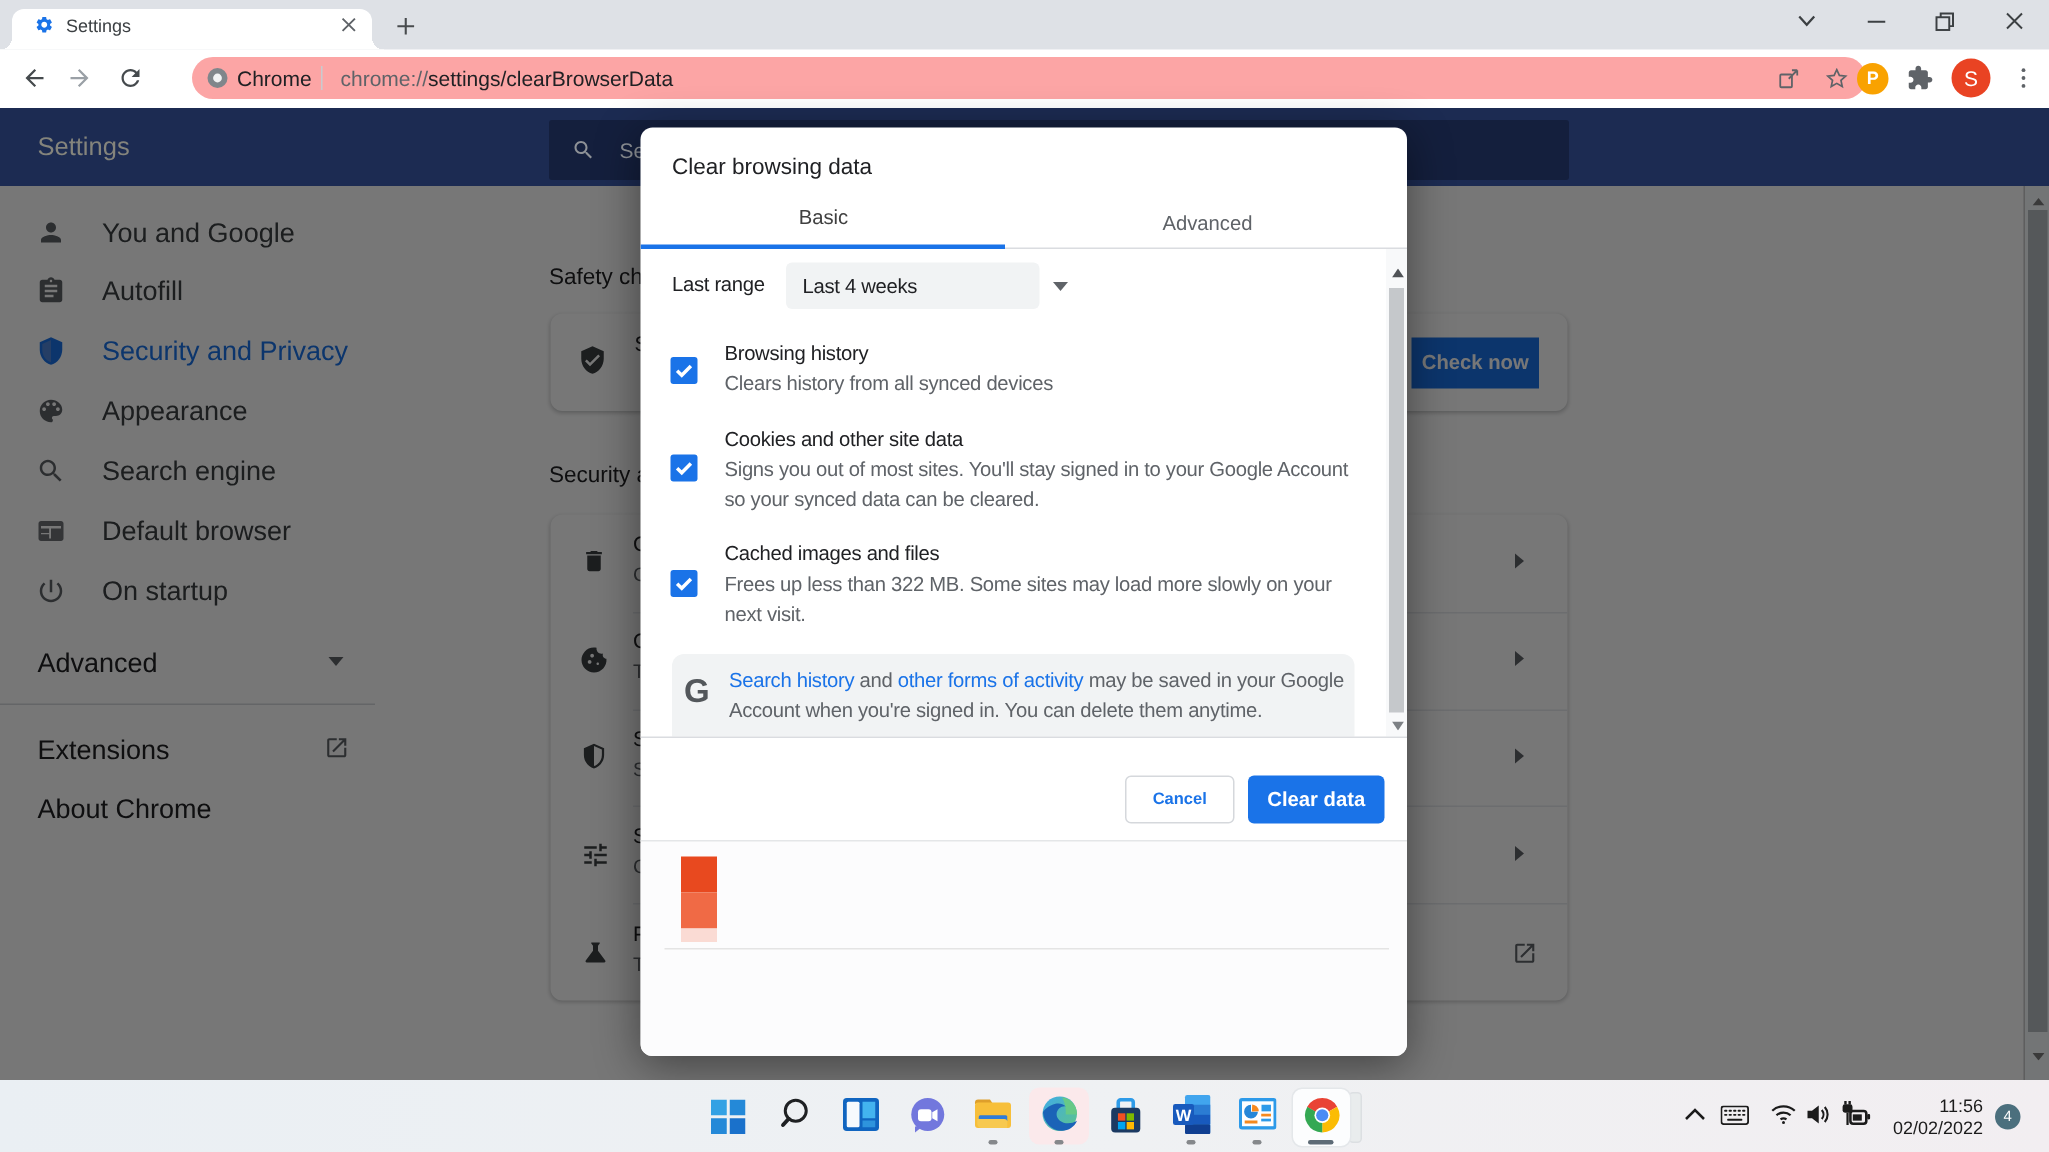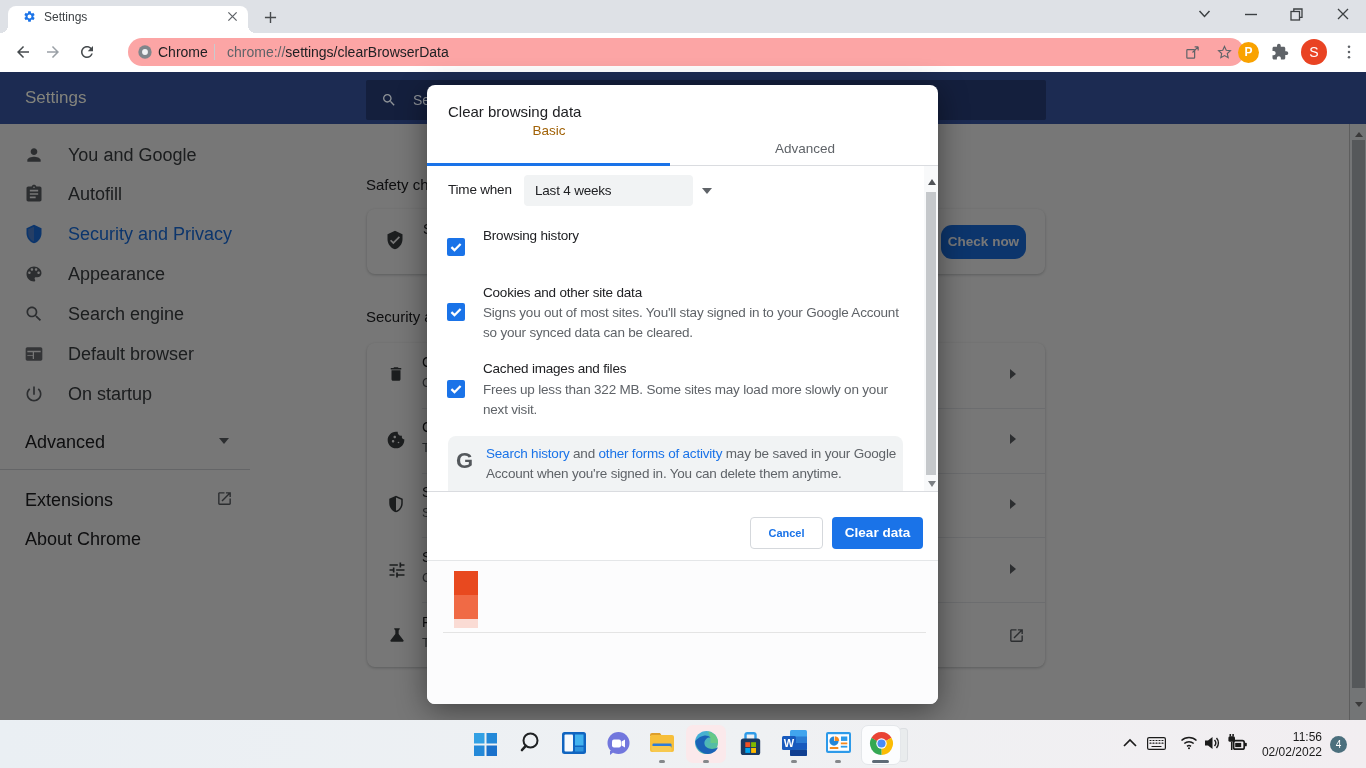--- a/index.html
+++ b/index.html
@@ -167,21 +167,21 @@
       <path d="M19 19H5V5h7V3H5c-1.11 0-2 .9-2 2v14c0 1.1.89 2 2 2h14c1.1 0 2-.9 2-2v-7h-2v7zM14 3v2h3.59l-9.83 9.83 1.41 1.41L19 6.41V10h2V3h-7z"></path>
     </svg>
   <div class="mi" style="left:25px;top:405px;color:#202124">About Chrome</div>
 
   <div class="h2" style="top:52px">Safety check</div>
   <div class="card" style="top:85px;height:65px">
     <svg class="abs" style="left:18px;top:21px" width="20" height="20" viewBox="0 0 24 24" fill="#3c4043">
         <path d="M12 1L3 5v6c0 5.55 3.84 10.74 9 12 5.16-1.26 9-6.45 9-12V5l-9-4zm-2 16l-4-4 1.41-1.41L10 14.17l6.59-6.59L18 9l-8 8z"></path>
       </svg>
     <div class="abs" style="left:56px;top:12px;font-size:14px;color:#202124">Safety check ran a moment ago</div>
-    <div class="abs" style="left:574px;top:16px;width:85px;height:34px;border-radius:11px;background:#1a73e8;color:#fff;font-size:13.5px;font-weight:bold;text-align:center;line-height:34px">Check now</div>
+    <div class="abs" style="left:574px;top:16px;width:85px;height:34px;border-radius:0;background:#1a73e8;color:#fff;font-size:13.5px;font-weight:bold;text-align:center;line-height:34px">Check now</div>
   </div>
   <div class="h2" style="top:184px">Security and Privacy</div>
   <div class="card" style="top:219px;height:324px">
     <svg class="abs" style="left:20px;top:21px" width="18" height="20" viewBox="0 0 24 24" fill="#3c4043">
         <path d="M6 19c0 1.1.9 2 2 2h8c1.1 0 2-.9 2-2V7H6v12zM19 4h-3.5l-1-1h-5l-1 1H5v2h14V4z"></path>
       </svg>
     <svg class="abs" style="left:19px;top:87px" width="20" height="20" viewBox="0 0 24 24" fill="#3c4043">
         <path d="M21.95 10.99c-1.79-.03-3.7-1.95-2.68-4.22-2.98 1-5.77-1.59-5.19-4.56C6.95.71 2 6.58 2 12c0 5.52 4.48 10 10 10 5.89 0 10.54-5.08 9.95-11.01zM8.5 15c-.83 0-1.5-.67-1.5-1.5S7.67 12 8.5 12s1.5.67 1.5 1.5S9.33 15 8.5 15zm2-5C9.67 10 9 9.33 9 8.5S9.67 7 10.5 7s1.5.67 1.5 1.5-.67 1.5-1.5 1.5zm4.5 6c-.55 0-1-.45-1-1s.45-1 1-1 1 .45 1 1-.45 1-1 1z"></path>
       </svg>
     <svg class="abs" style="left:20px;top:151px" width="18" height="20" viewBox="0 0 24 24" fill="#3c4043">
@@ -224,36 +224,37 @@
     <div class="abs" style="left:2px;top:16px;width:13px;height:548px;background:#55585a"></div>
     <svg class="abs" style="left:5px;top:578px" width="8" height="5" viewBox="0 0 8 5" fill="#3a3a3a">
         <path d="M0 0 L4 5 L8 0 Z"></path>
       </svg>
   </div>
 </div>
 
 <div class="abs" id="modal" style="overflow:hidden">
   <div class="abs" style="left:21px;top:18px;font-size:15px;color:#202124">Clear browsing data</div>
   <div class="abs" style="left:0;top:80px;width:511px;height:1px;background:#dadce0"></div>
-  <div class="abs" style="left:85px;top:38px;width:74px;text-align:center;font-size:13.5px;font-weight:500;color:#a16207">Basic</div>
+  <div class="abs" style="left:85px;top:52px;width:74px;text-align:center;font-size:13.5px;font-weight:500;color:#404040">Basic</div>
   <div class="abs" style="left:340px;top:56px;width:76px;text-align:center;font-size:13.5px;font-weight:500;color:#5f6368">Advanced</div>
   <div class="abs" style="left:0;top:78px;width:243px;height:3px;background:#1a73e8"></div>
 
-  <div class="abs" style="left:21px;top:97px;font-size:13.5px;letter-spacing:-0.2px;color:#202124">Time when</div>
+  <div class="abs" style="left:21px;top:97px;font-size:13.5px;letter-spacing:-0.2px;color:#202124">Last range</div>
   <div class="abs" style="left:97px;top:90px;width:169px;height:31px;border-radius:4px;background:#f1f3f4">
     <div class="abs" style="left:11px;top:0;height:31px;line-height:31px;font-size:13.5px;letter-spacing:-0.2px;color:#202124">Last 4 weeks</div>
     <svg class="abs" style="left:178px;top:13px" width="10" height="6" viewBox="0 0 10 6" fill="#5f6368">
         <path d="M0 0 L5 6 L10 0 Z"></path>
       </svg>
   </div>
   <div class="cb" style="top:153px"></div>
   <svg class="abs" style="left:23px;top:156px" width="12" height="12" viewBox="0 0 12 12">
       <path d="M1.4 6.2 L4.5 9.2 L10.6 3" fill="none" stroke="#fff" stroke-width="2.3"></path>
     </svg>
   <div class="lab" style="top:141px">Browsing history</div>
+  <div class="sub" style="top:161px">Clears history from all synced devices</div>
   <div class="cb" style="top:218px"></div>
   <svg class="abs" style="left:23px;top:221px" width="12" height="12" viewBox="0 0 12 12">
       <path d="M1.4 6.2 L4.5 9.2 L10.6 3" fill="none" stroke="#fff" stroke-width="2.3"></path>
     </svg>
   <div class="lab" style="top:198px">Cookies and other site data</div>
   <div class="sub" style="top:218px">Signs you out of most sites. You'll stay signed in to your Google Account<br>so your synced data can be cleared.</div>
   <div class="cb" style="top:295px"></div>
   <svg class="abs" style="left:23px;top:298px" width="12" height="12" viewBox="0 0 12 12">
       <path d="M1.4 6.2 L4.5 9.2 L10.6 3" fill="none" stroke="#fff" stroke-width="2.3"></path>
     </svg>

